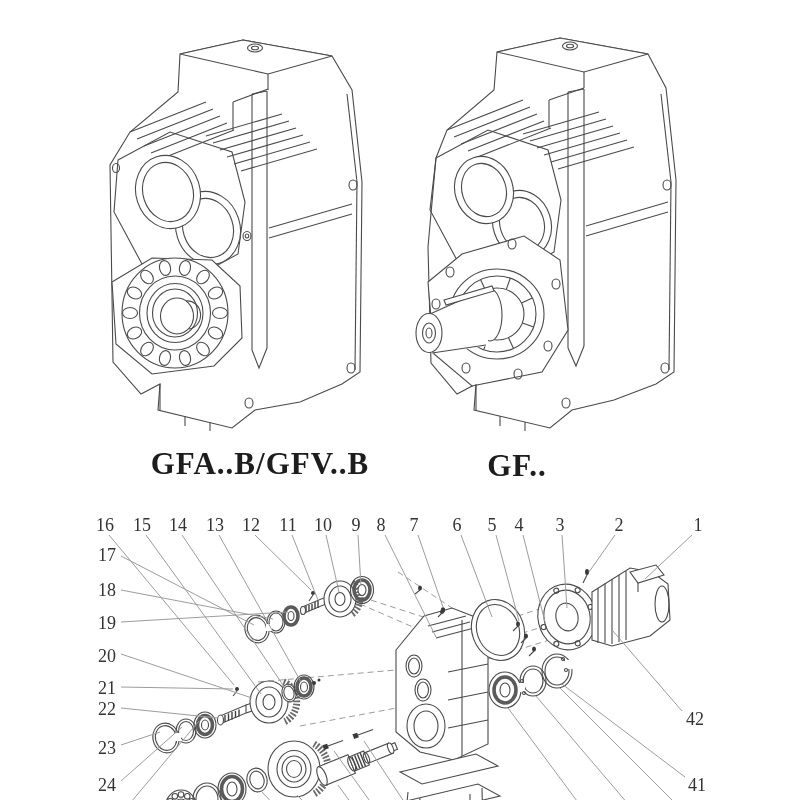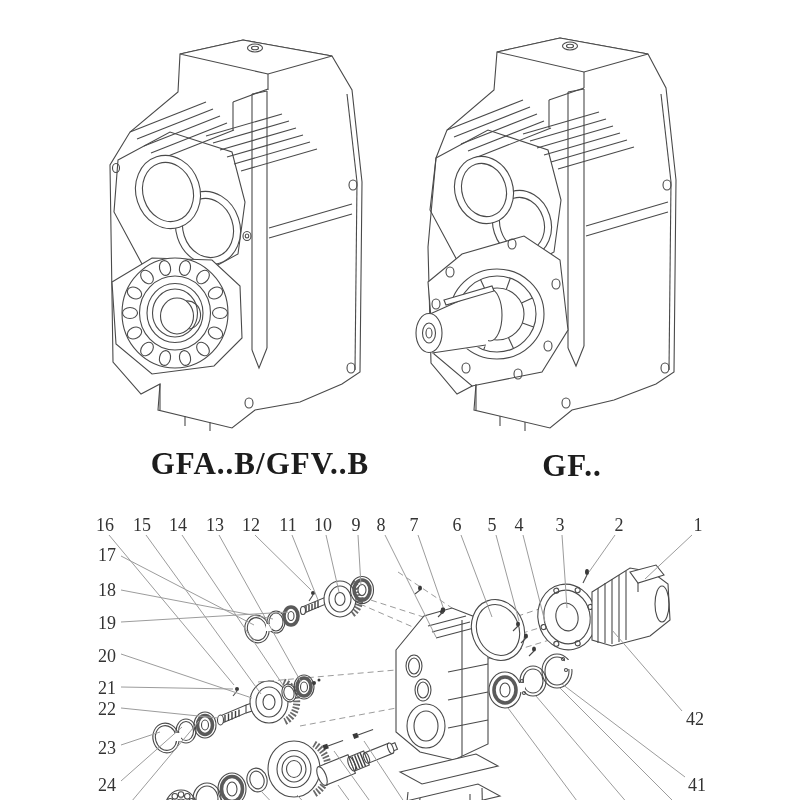--- a/index.html
+++ b/index.html
@@ -209,21 +209,21 @@
           <ellipse cx="429" cy="301" rx="3" ry="5"></ellipse>
         <path class="wh" d="M444,268 L492,254 L494,259 L446,273 Z"></path>
       </g>
       <line x1="476" y1="352" x2="476" y2="378"></line>
       <line x1="500" y1="384" x2="500" y2="394"></line>
         <line x1="525" y1="390" x2="525" y2="399"></line>
     </g>
   </svg>
 
   <div class="caption" style="left:120px;top:414px;width:280px">GFA..B/GFV..B</div>
-  <div class="caption" style="left:502px;top:416px;width:140px">GF..</div>
+  <div class="caption" style="left:447px;top:416px;width:140px">GF..</div>
 
   <svg width="800" height="320" viewBox="0 480 800 320" style="top:480px">
 
     <g class="dash">
       <line x1="398" y1="540" x2="452" y2="576"></line>
       <line x1="352" y1="562" x2="470" y2="600"></line>
       <line x1="360" y1="572" x2="452" y2="612"></line>
       <line x1="258" y1="650" x2="396" y2="638"></line>
       <line x1="300" y1="694" x2="418" y2="672"></line>
       <line x1="470" y1="600" x2="545" y2="575"></line>

